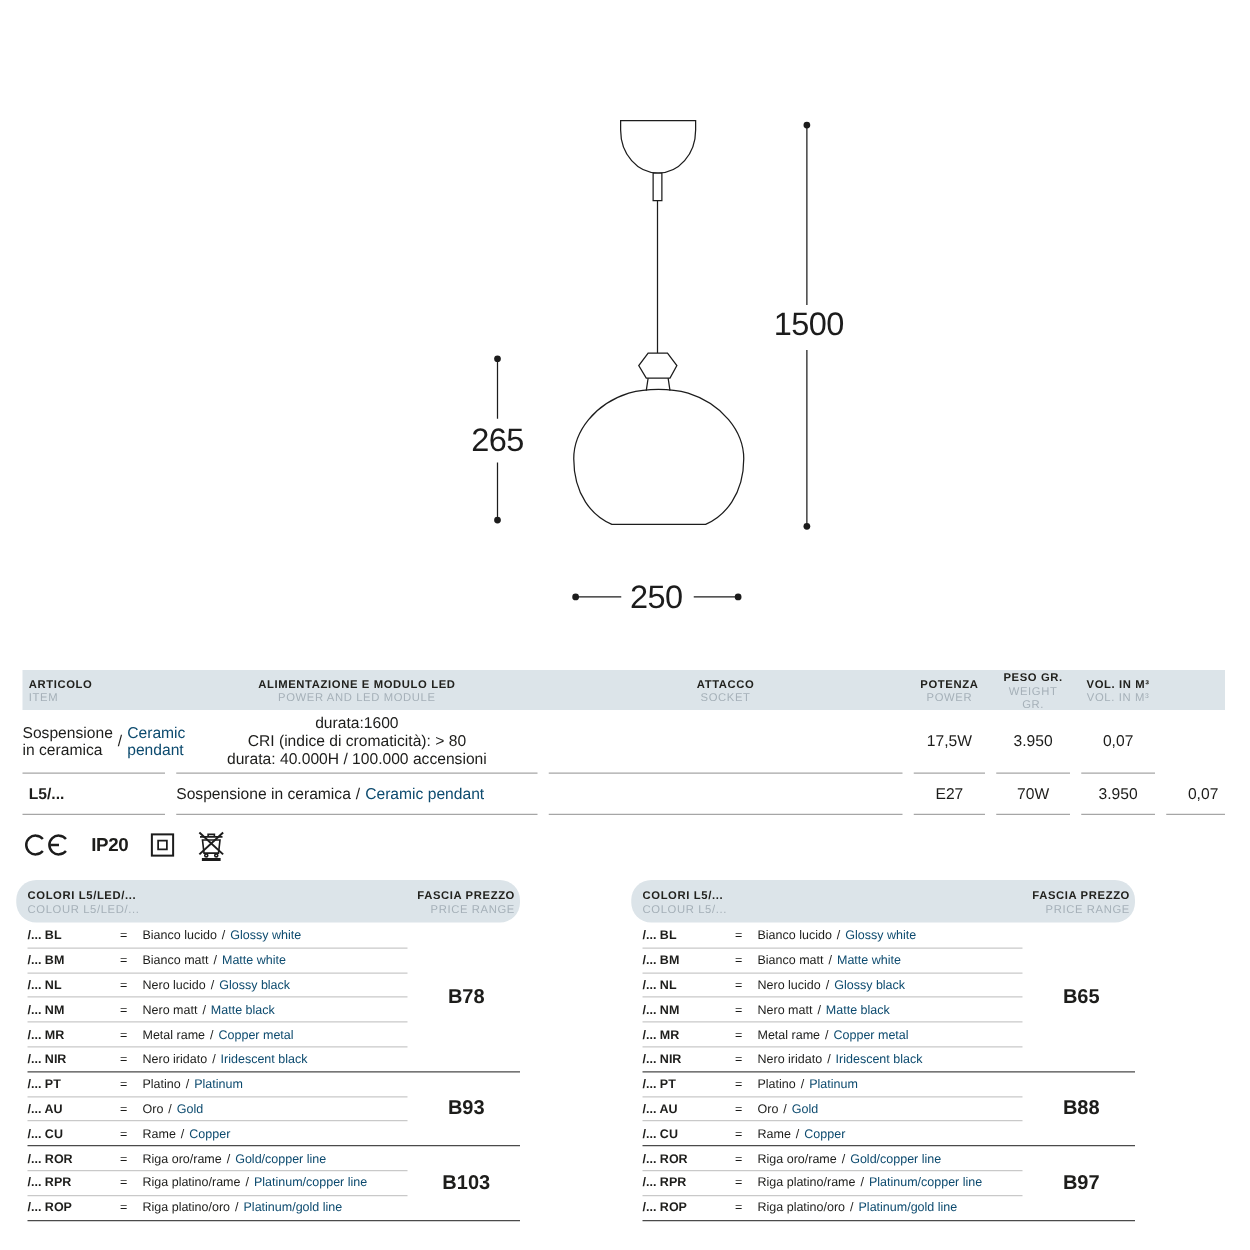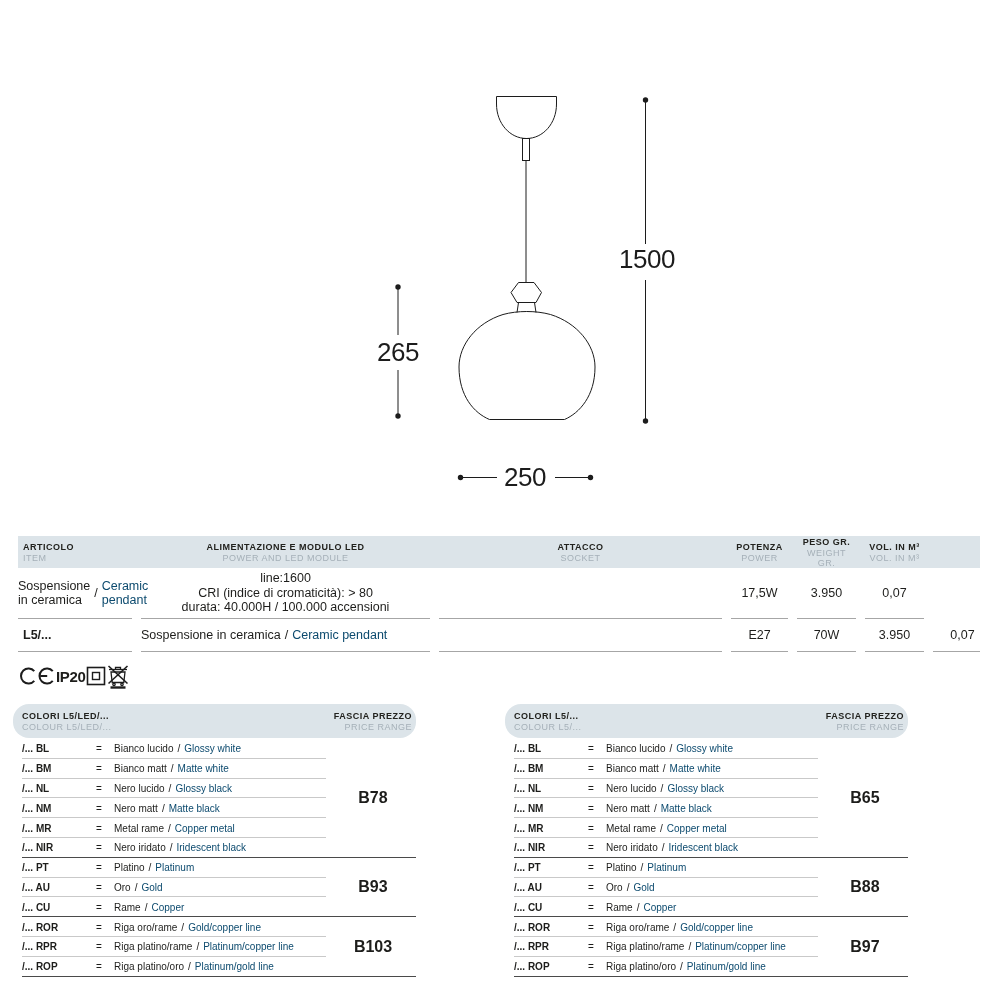--- a/index.html
+++ b/index.html
@@ -22,21 +22,21 @@
   .spec-row > div{border-bottom:1px solid #a6a6a6;display:flex;align-items:center;font-size:12.5px;}
   .row1 > div{height:50px;}
   .row2 > div{height:32px;}
   .cell-center{justify-content:center;}
   .article{font-weight:bold;}
   .desc .sep{margin:0 4px;}
   .gray{color:#0c4a6e;}
   .led-cell{flex-direction:column;justify-content:center;line-height:14.6px;font-size:12.3px;text-align:center;}
 
   
-  .certs{position:absolute;left:20px;top:662px;height:28px;display:flex;align-items:center;gap:0;}
+  .certs{position:absolute;left:20px;top:662px;height:28px;display:flex;align-items:center;gap:17px;}
   .ip{font-size:15px;font-weight:bold;letter-spacing:-0.3px;}
 
   
   .ctable{position:absolute;width:403px;top:704px;}
   .ctable.t-left{left:13px;}
   .ctable.t-right{left:505px;}
   .cband{background:#dce4e9;height:34px;display:flex;justify-content:space-between;align-items:center;padding:0 4px 0 9px;box-sizing:border-box;border-radius:16px;}
   .cband .right{text-align:right;}
   .cbody{display:grid;grid-template-columns:1fr 86px;grid-auto-rows:19.8px;margin-top:1px;}
   .crow{grid-column:1;position:relative;display:flex;align-items:center;padding-left:9px;font-size:10px;white-space:nowrap;}
@@ -116,21 +116,21 @@
         </div>
     </div>
 
     <div class="spec-grid spec-row row1">
       <div class="desc">
           <span>Sospensione in ceramica</span>
           <span class="sep">/</span>
           <span class="gray">Ceramic pendant</span>
         </div>
       <div class="led-cell">
-        <span>line:1600</span>
+        <span>durata:1600</span>
         <span>CRI (indice di cromaticità): &gt; 80</span>
         <span>durata: 40.000H / 100.000 accensioni</span>
       </div>
       <div class="cell-center">
           <span></span>
         </div>
       <div class="cell-center">
           <span>17,5W</span>
         </div>
       <div class="cell-center">

